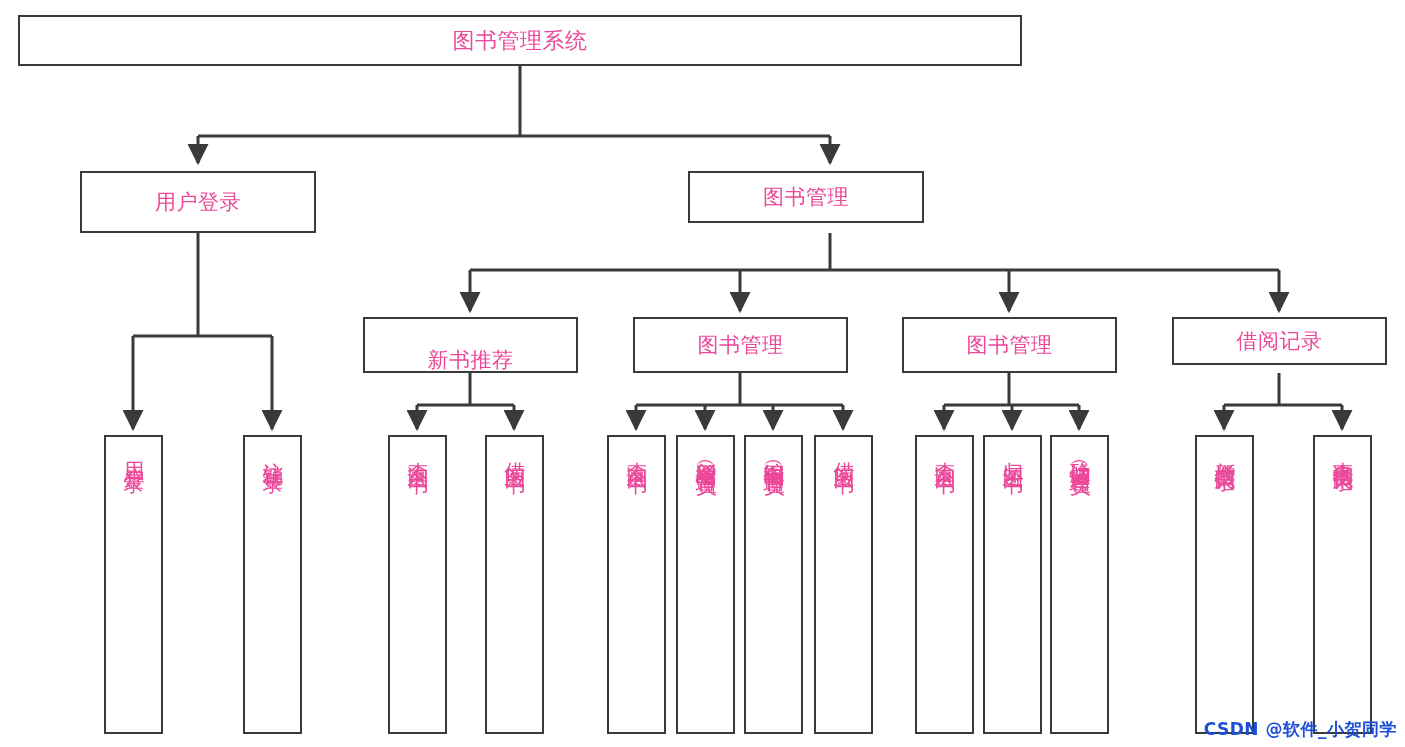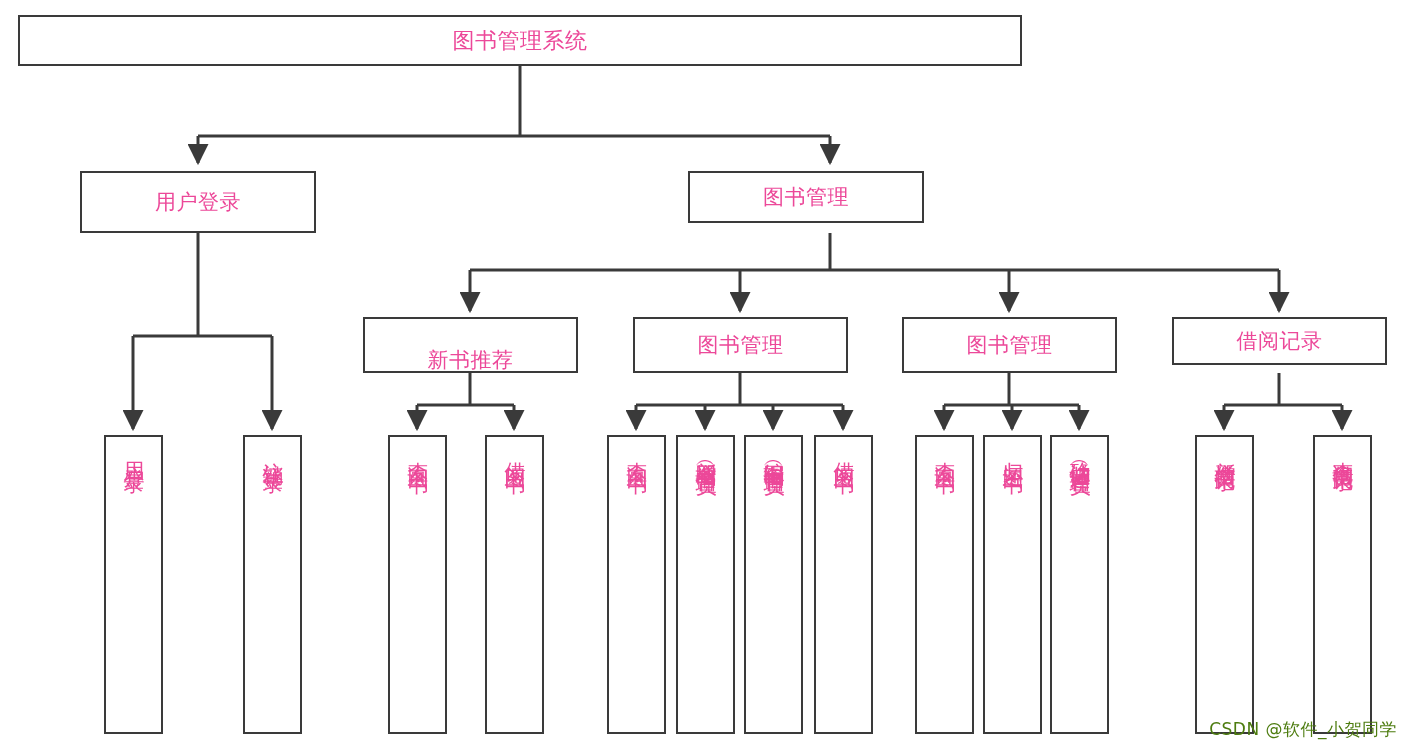--- a/index.html
+++ b/index.html
@@ -64,24 +64,25 @@
     margin: 0 auto;
   }
   .v-node.tall .label {
     letter-spacing: 2px;
   }
   .watermark {
     position: absolute;
     right: 8px;
     bottom: 6px;
     font-size: 17px;
-    color: #4d7c0f;
+    color: #1d4ed8;
     letter-spacing: 0.5px;
     white-space: nowrap;
     user-select: none;
+    font-weight: bold;
   }
 </style>
 </head>
 <body>
 
 <div id="canvas">
 
   <svg id="wires" viewBox="0 0 1405 747">
     <defs>
       <marker id="arrow" viewBox="0 0 10 10" refX="9" refY="5" markerWidth="7" markerHeight="7" orient="auto-start-reverse">

